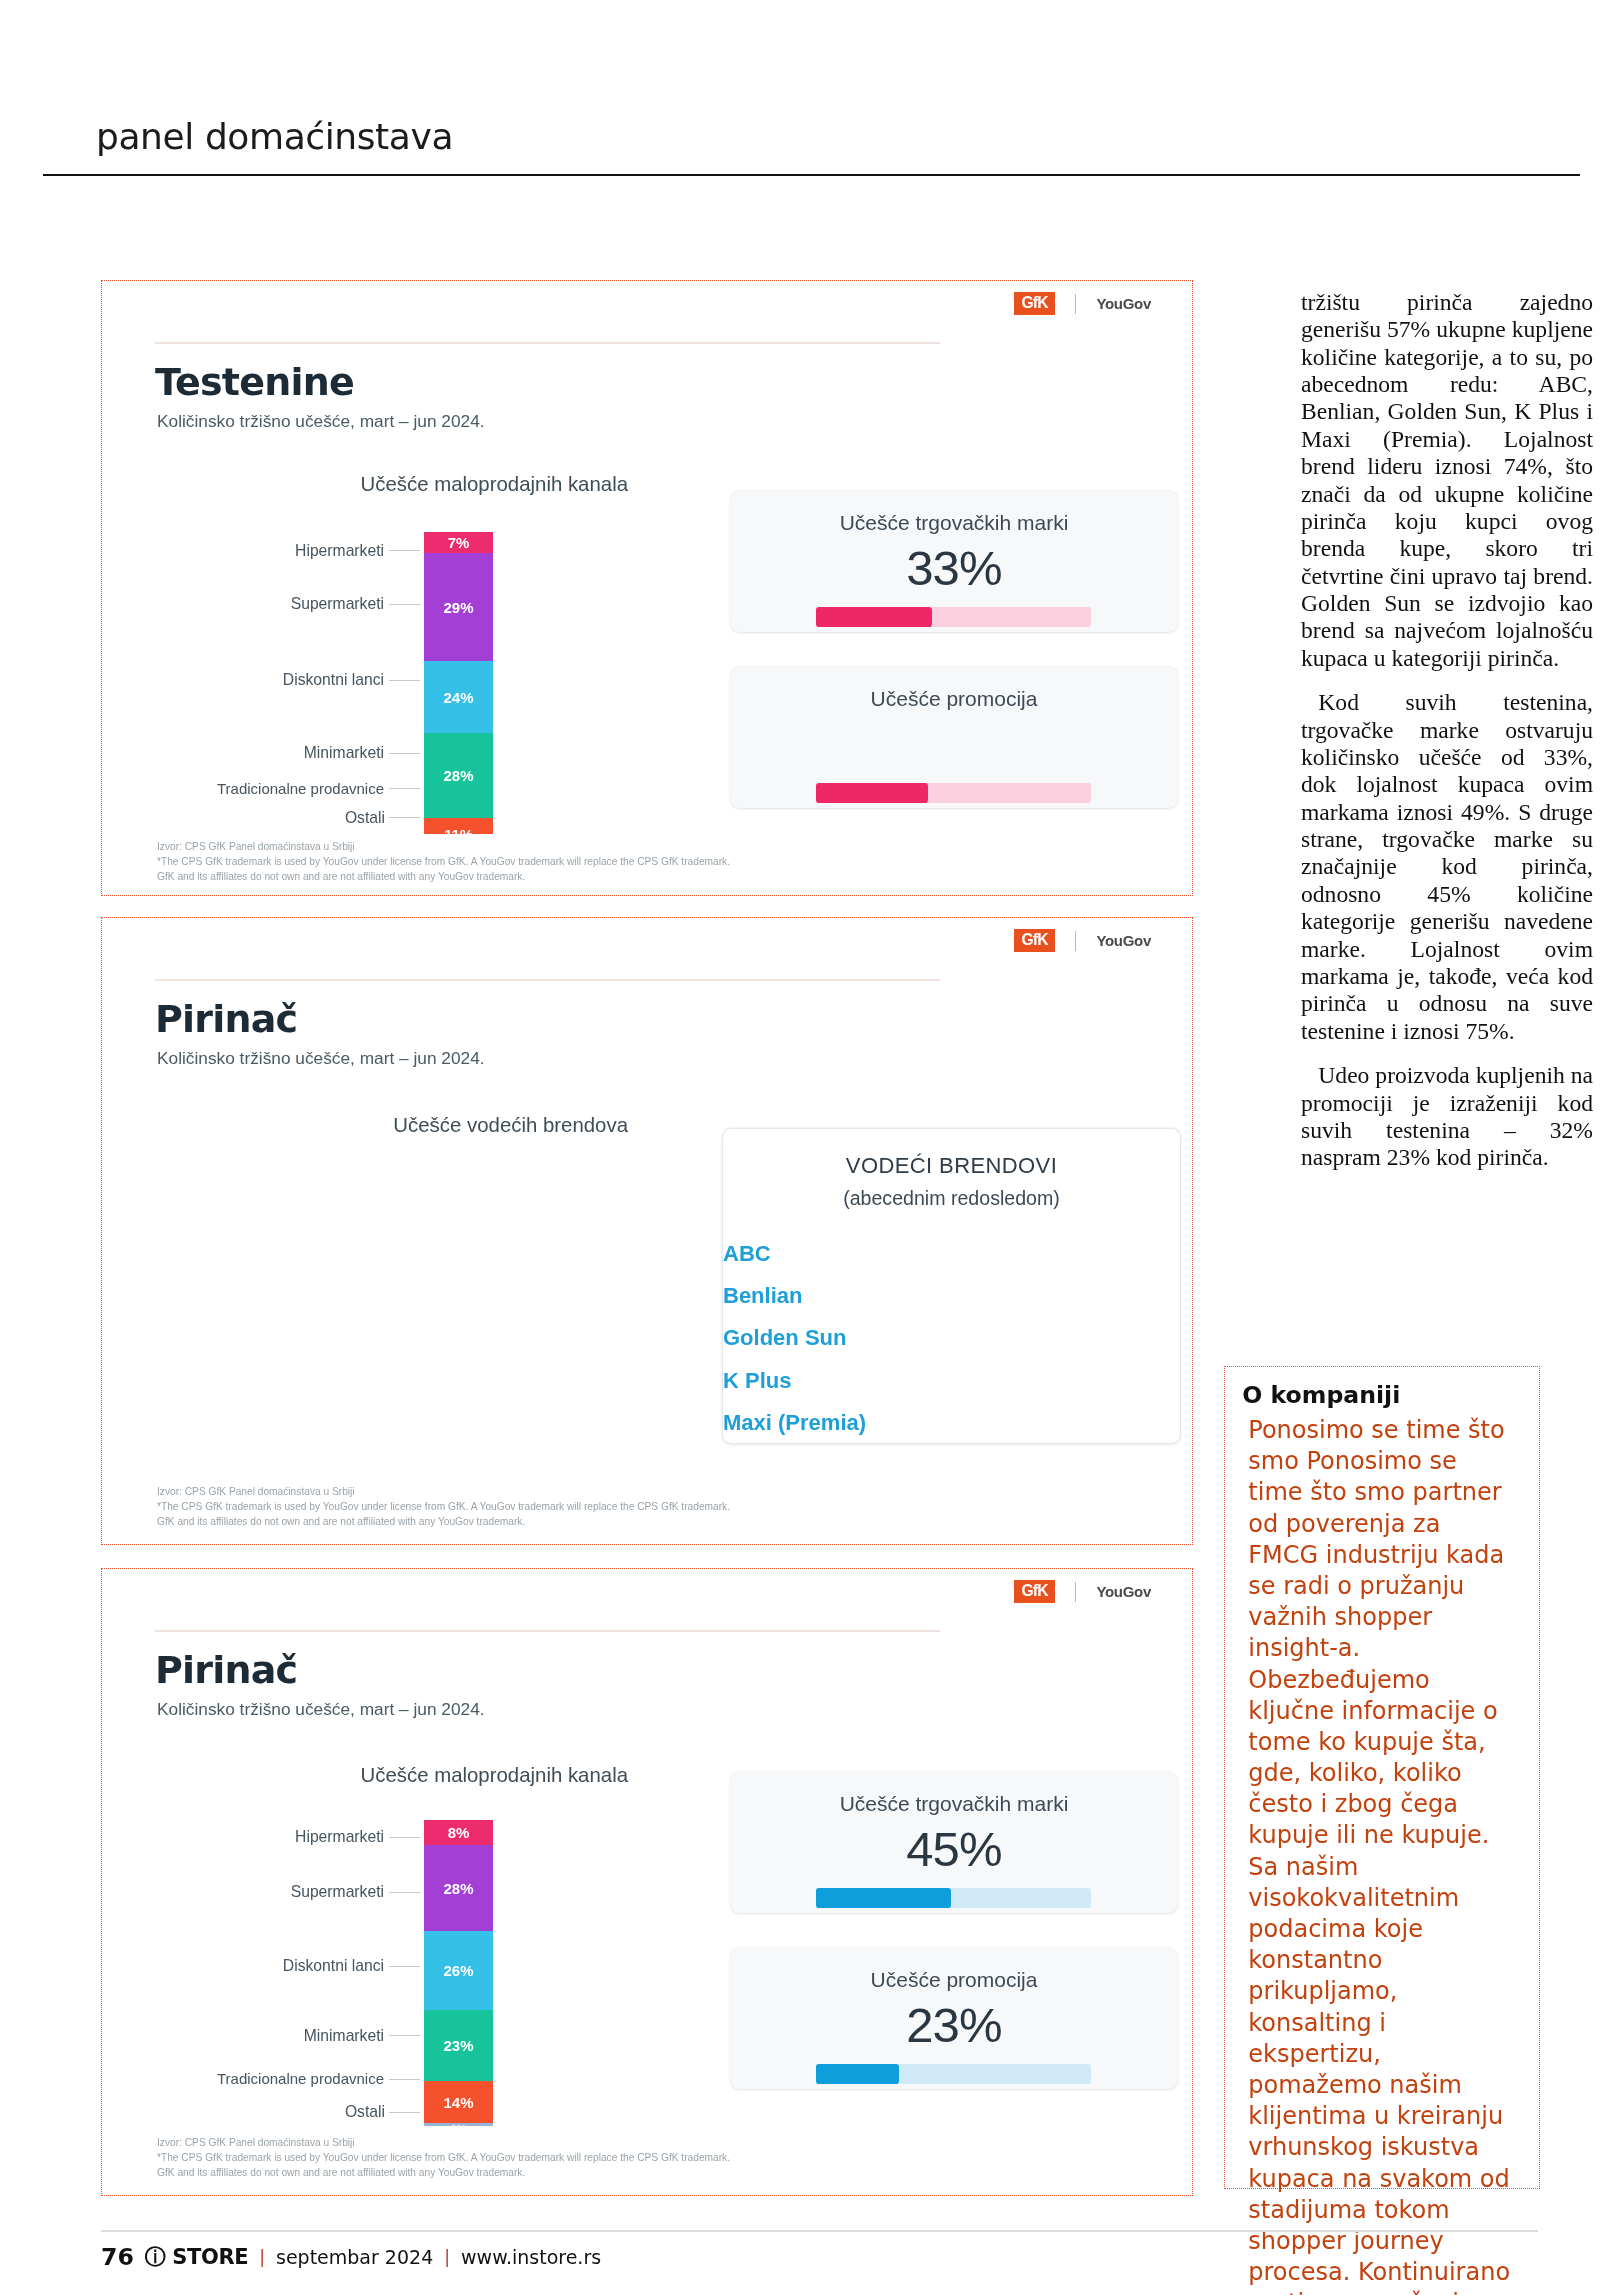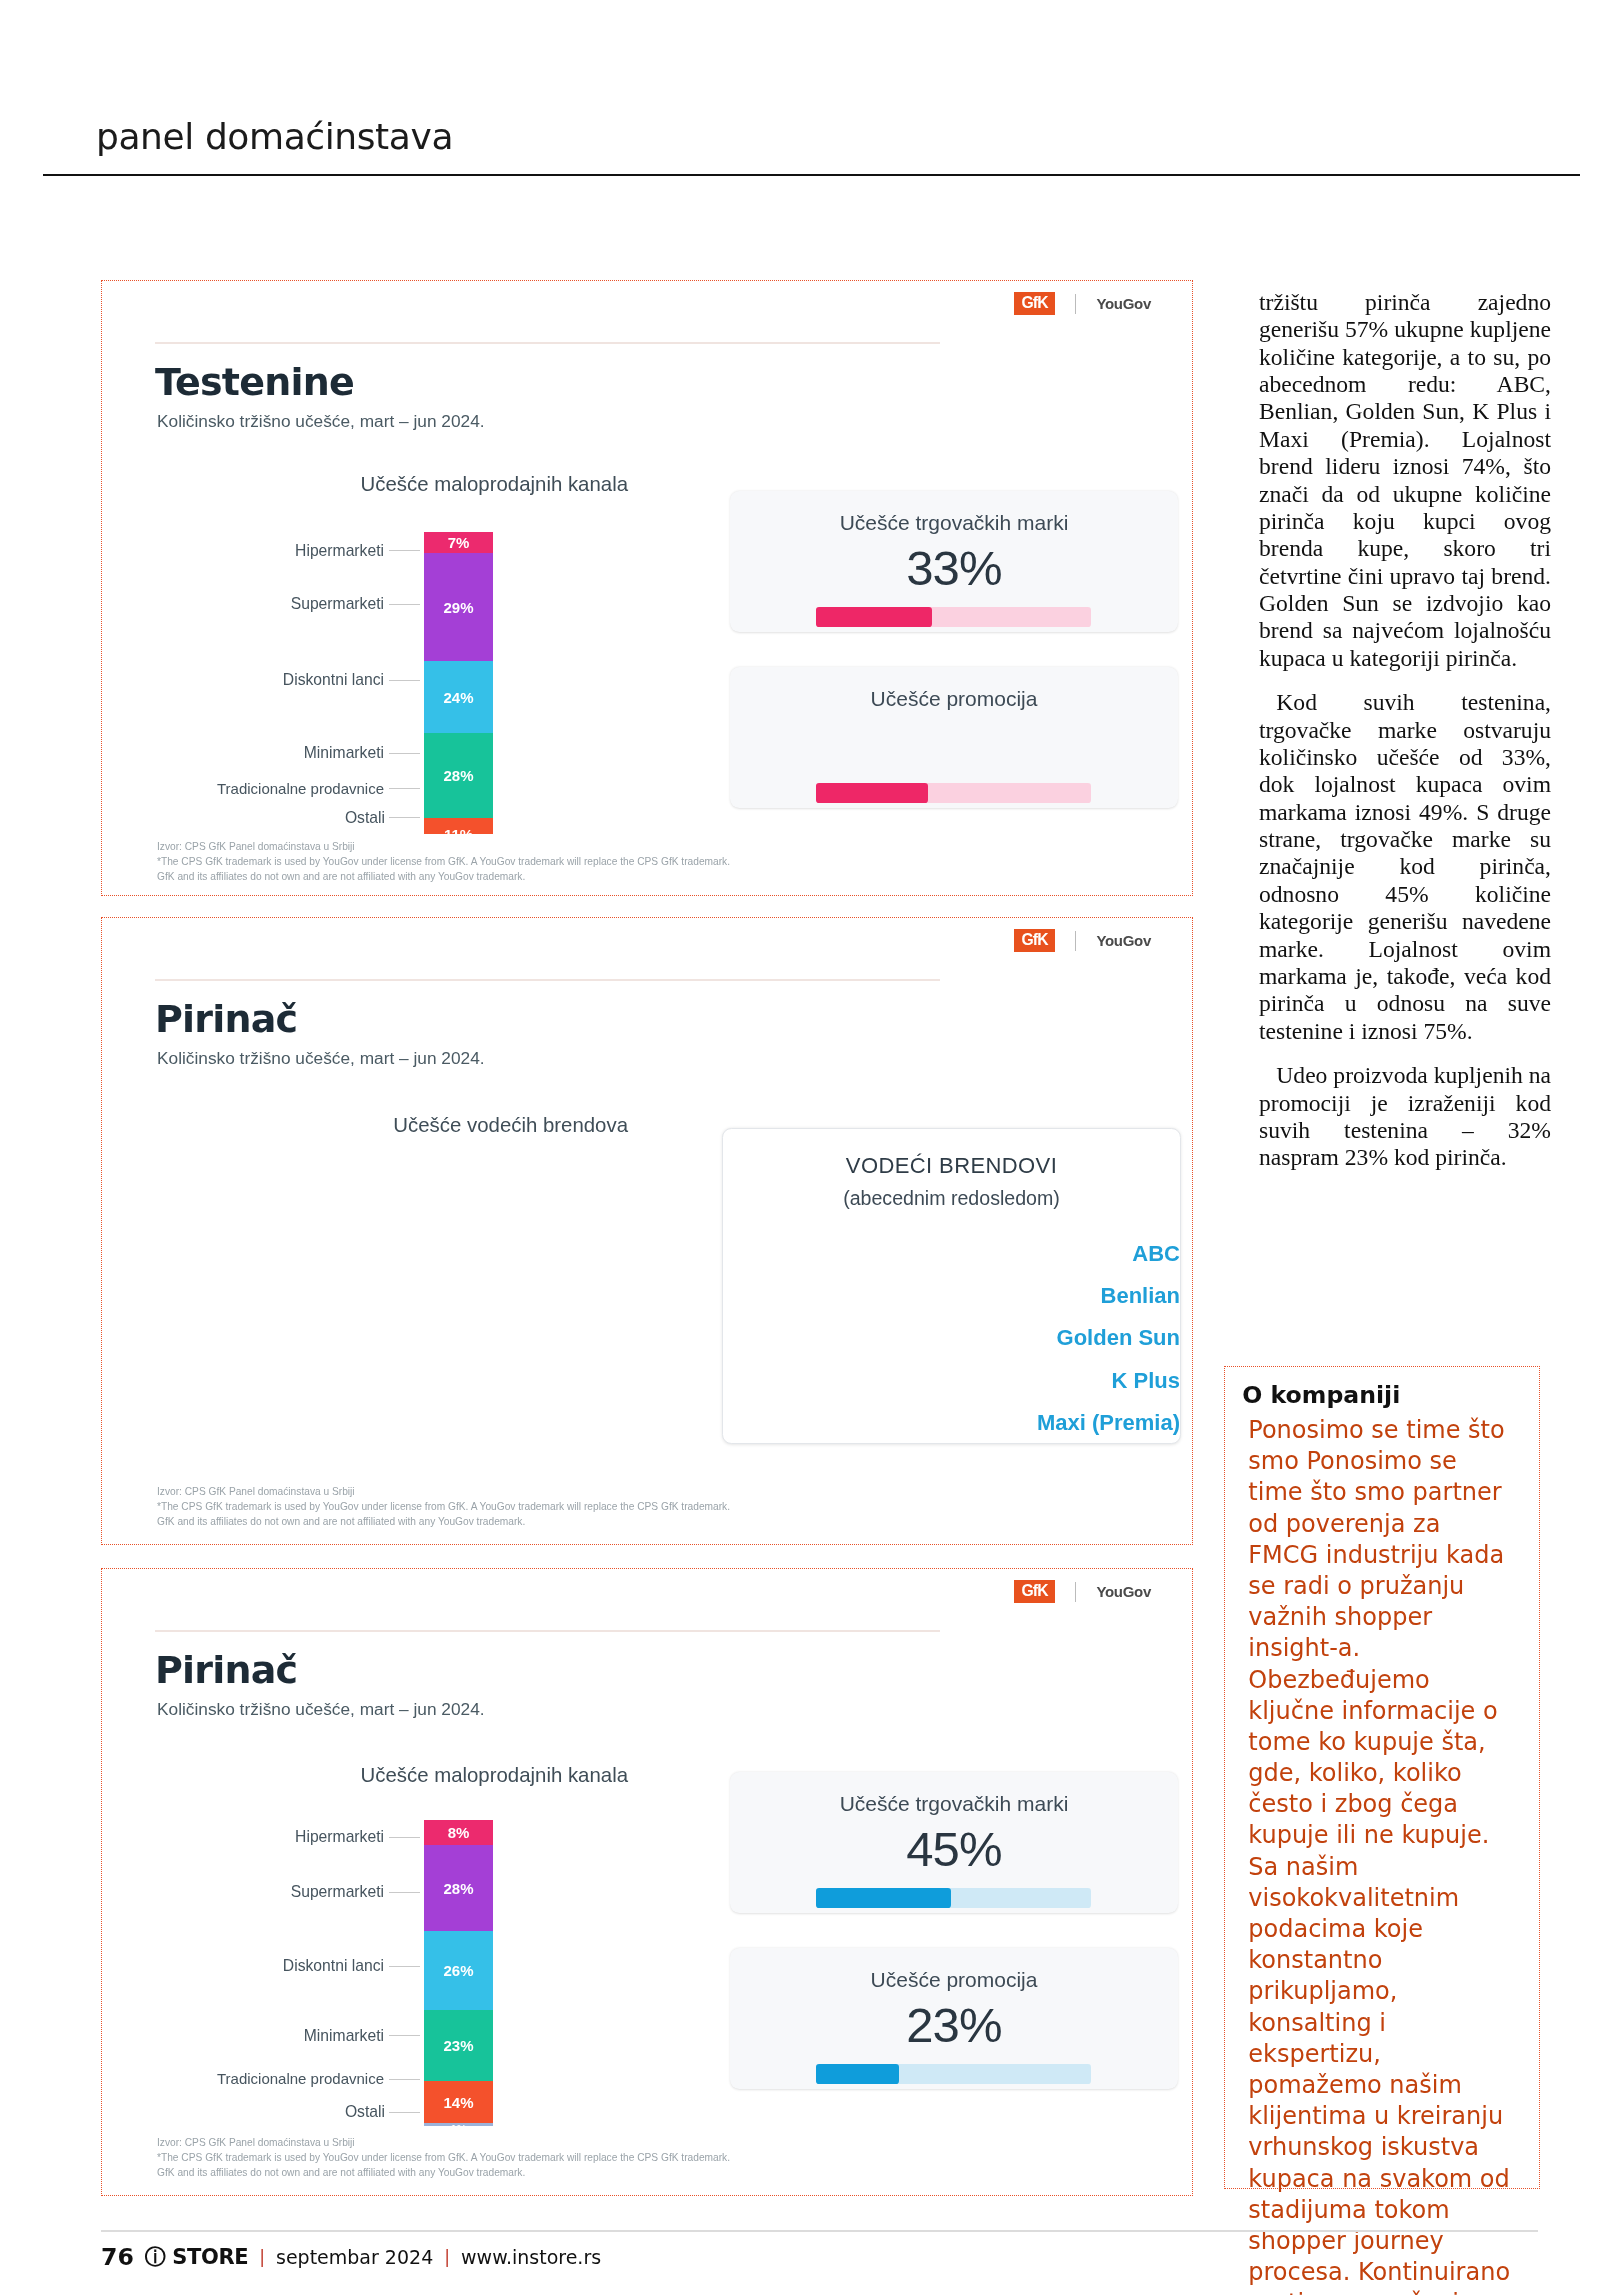--- a/index.html
+++ b/index.html
@@ -111,32 +111,32 @@
     position:absolute;background:#fff;border:0.8px solid #e3e6ea;border-radius:9.4px;
     box-shadow:0 0.8px 3.1px rgba(0,0,0,0.10);
   }
   .brand-head{
     position:absolute;width:100%;text-align:center;font-size:22px;color:#2f3c47;letter-spacing:0.4px;
   }
   .brand-sub{
     position:absolute;width:100%;text-align:center;font-size:19.6px;color:#3d4a55;
   }
   .brand-item{
-    position:absolute;width:100%;text-align:right;
+    position:absolute;width:100%;text-align:left;
     font-size:22px;font-weight:bold;color:#1f9fd8;
   }
 
   
   .foot{
     position:absolute;left:55px;font-size:10.2px;color:#9aa3a9;line-height:1.45;
   }
 
   
   .article{
-    position:absolute;left:1259px;top:289px;width:292px;
+    position:absolute;left:1301px;top:289px;width:292px;
     font-family:"Liberation Serif", serif;
     font-size:23.6px;line-height:1.16;
     color:#111;
     text-align:justify;
   }
   .article p{margin:0 0 17.3px 0;}
   .article p.indent{text-indent:17.3px;}
 
   
   .company-box{

